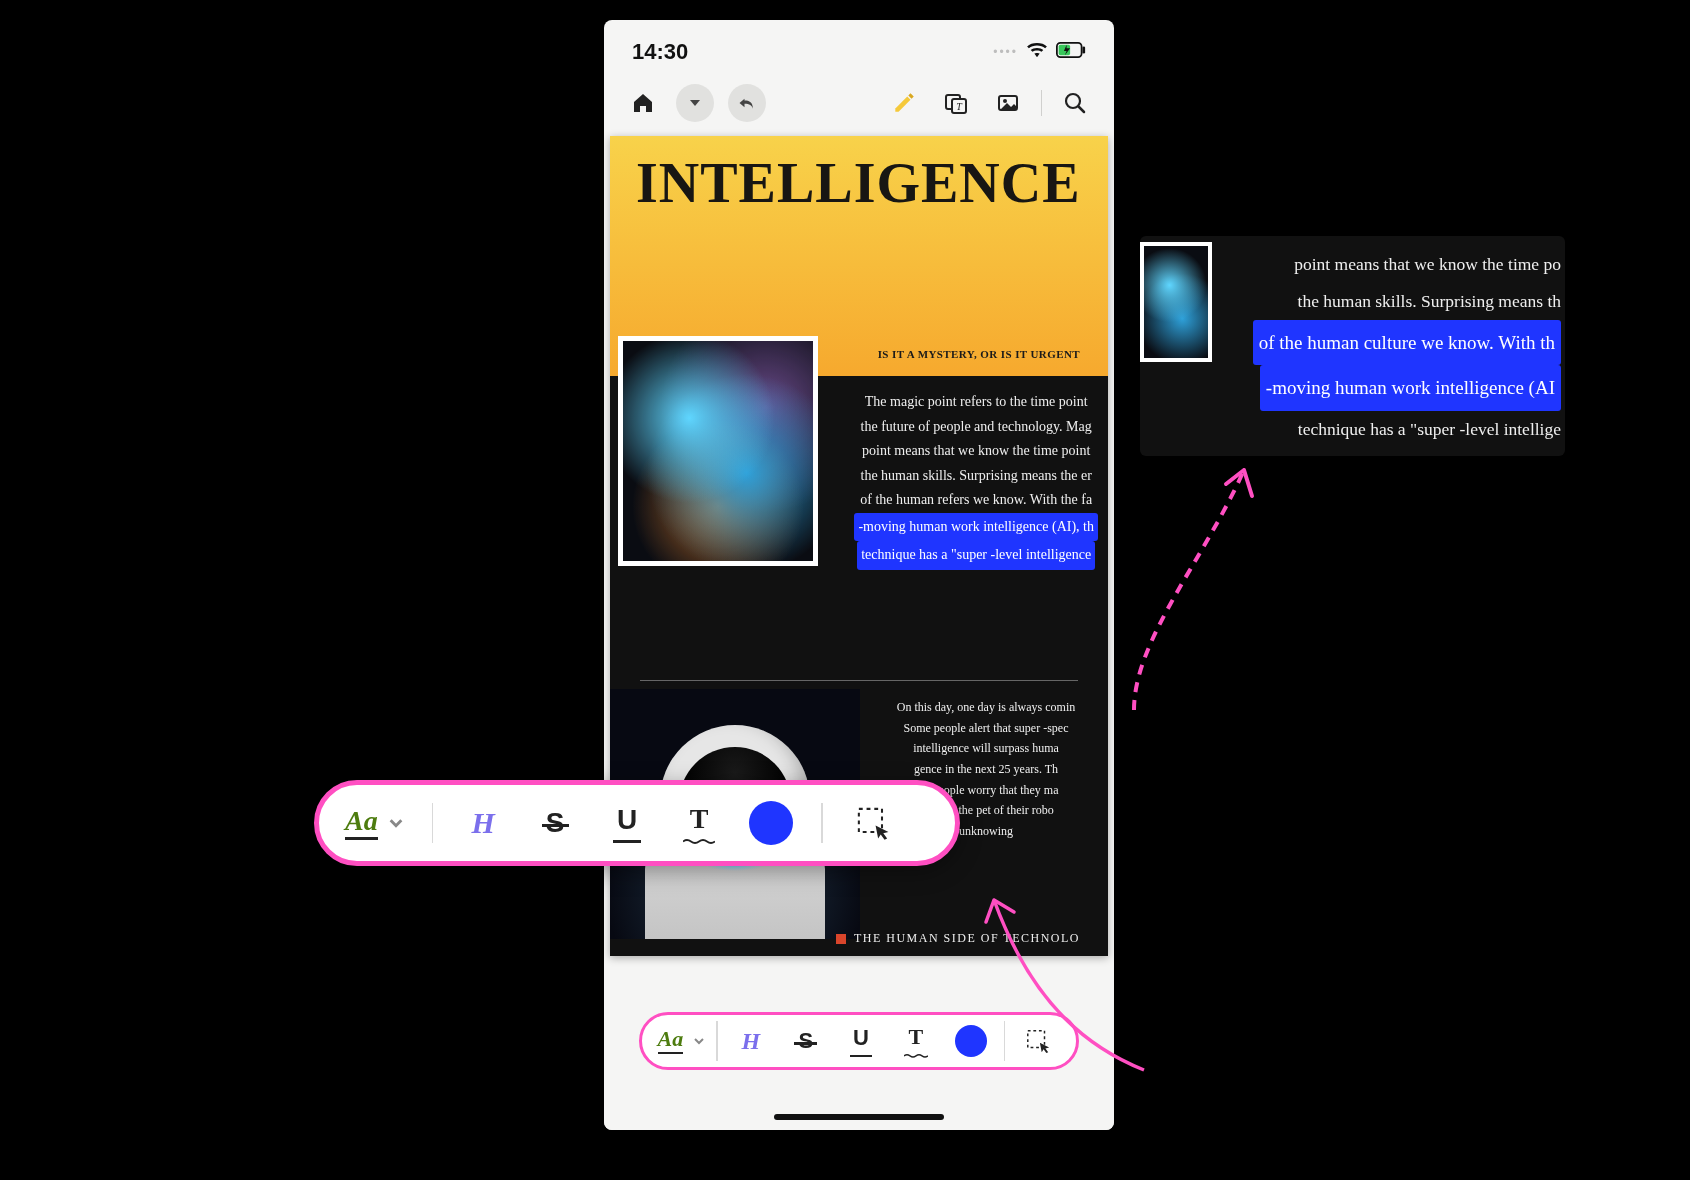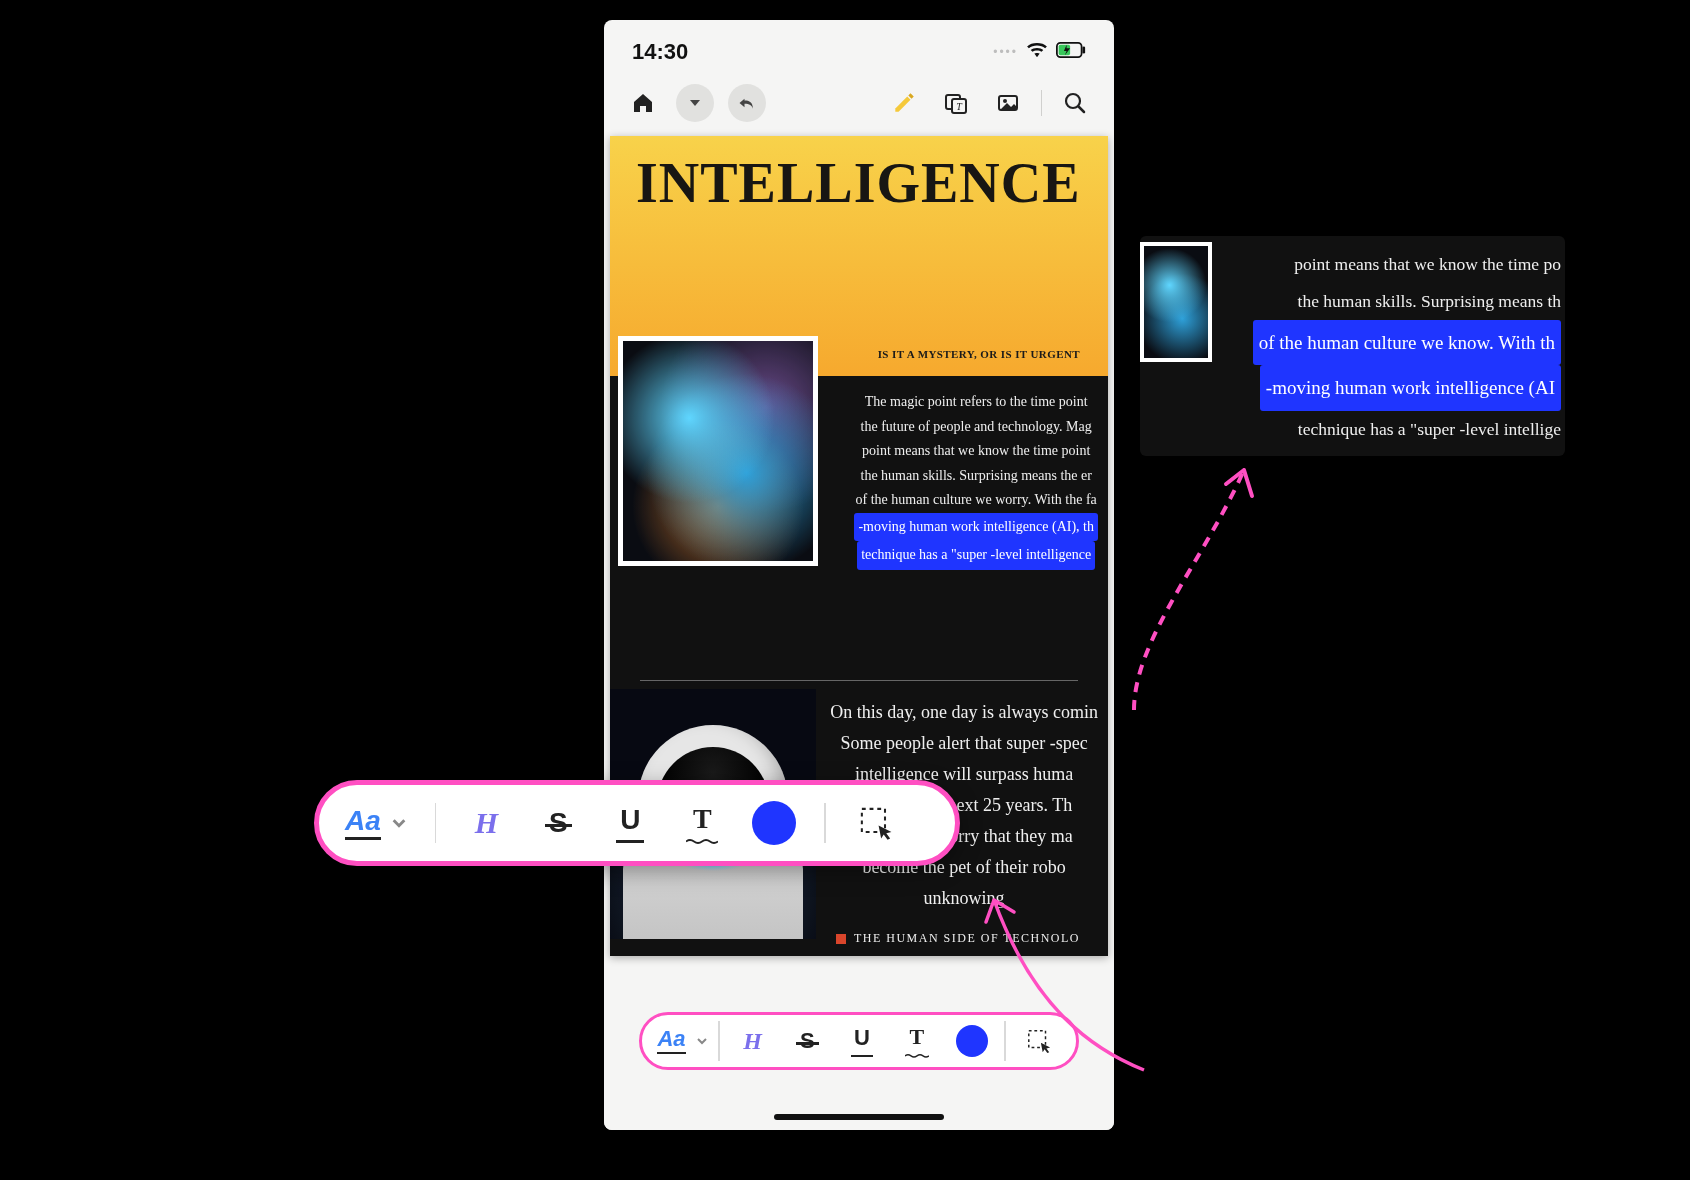--- a/index.html
+++ b/index.html
@@ -147,21 +147,21 @@
     width:180px; height:140px; border-radius: 40px 40px 0 0;
     background: linear-gradient(180deg,#d9d9d9,#bfbfbf);
   }
   .ring { position:absolute; left:50%; top:170px; transform:translateX(-50%);
     width:60px; height:12px; border-radius:20px;
     background: radial-gradient(ellipse at center, rgba(120,220,255,.9), rgba(120,220,255,0) 70%);
   }
 
   .text-col2 {
     flex:1; padding: 8px 10px 0 14px;
-    font-family: Georgia, serif; color:#efefef; font-size:18px; line-height:1.72; text-align:center;
+    font-family: Georgia, serif; color:#efefef; font-size:12px; line-height:1.72; text-align:center;
   }
   .text-col2 .line { white-space:nowrap; overflow:hidden; }
 
   .footer-tag {
     position:absolute; bottom:10px; right:28px;
     font-family: Georgia, serif; font-size:12px; letter-spacing:1.5px; color:#efefef;
     display:flex; align-items:center; gap:8px;
   }
   .footer-tag .sq { width:10px; height:10px; background:#d9452b; display:inline-block; }
 
@@ -186,22 +186,22 @@
     border:5px solid #ff4fc2;
     display:flex; align-items:center;
     padding:0 26px;
     gap:28px;
     box-shadow: 0 6px 22px rgba(0,0,0,.35);
     z-index:30;
   }
   .tb-divider { width:1.5px; height:40px; background:#d9d9d9; }
   .tb-btn { display:flex; align-items:center; justify-content:center; height:48px; min-width:44px; }
   .aa {
-    font-family: Liberation Sans, sans-serif;
-    font-style: italic; font-weight:700; font-size:28px; color:#3b82f6;
+    font-family: Liberation Serif, serif;
+    font-style: italic; font-weight:700; font-size:28px; color:#4d7c0f;
     border-bottom: 3px solid #222; line-height:1; padding-bottom:2px;
   }
   .aa-small { font-size:22px; border-bottom-width:2.5px; }
   .chev { margin-left:10px; }
   .h-italic { font-style:italic; font-weight:700; font-size:30px; color:#7b6fec; font-family: Georgia, serif;}
   .h-small { font-size:24px; }
   .strike { font-weight:800; font-size:28px; color:#222; position:relative; }
   .strike-inner { position:relative; display:inline-block; }
   .strike-inner::after {
     content:""; position:absolute; left:-4px; right:-4px; top:52%; height:3px; background:#222;
@@ -342,21 +342,21 @@
 
       <div class="body-row">
         <div class="thumb-frame">
           <div class="thumb-nebula"></div>
         </div>
         <div class="text-col" id="p1">
             <div class="line">The magic point refers to the time point</div>
             <div class="line">the future of people and technology. Mag</div>
             <div class="line">point means that we know the time point</div>
             <div class="line">the human skills. Surprising means the er</div>
-            <div class="line">of the human culture we worry. With the fa</div>
+            <div class="line">of the human refers we know. With the fa</div>
             <div class="line"><span class="hl">-moving human work intelligence (AI), th</span></div>
             <div class="line"><span class="hl">technique has a "super -level intelligence</span></div>
           </div>
       </div>
 
       <div style="background:#111;">
           <div class="sep-line"></div>
         </div>
 
       <div class="body2">

